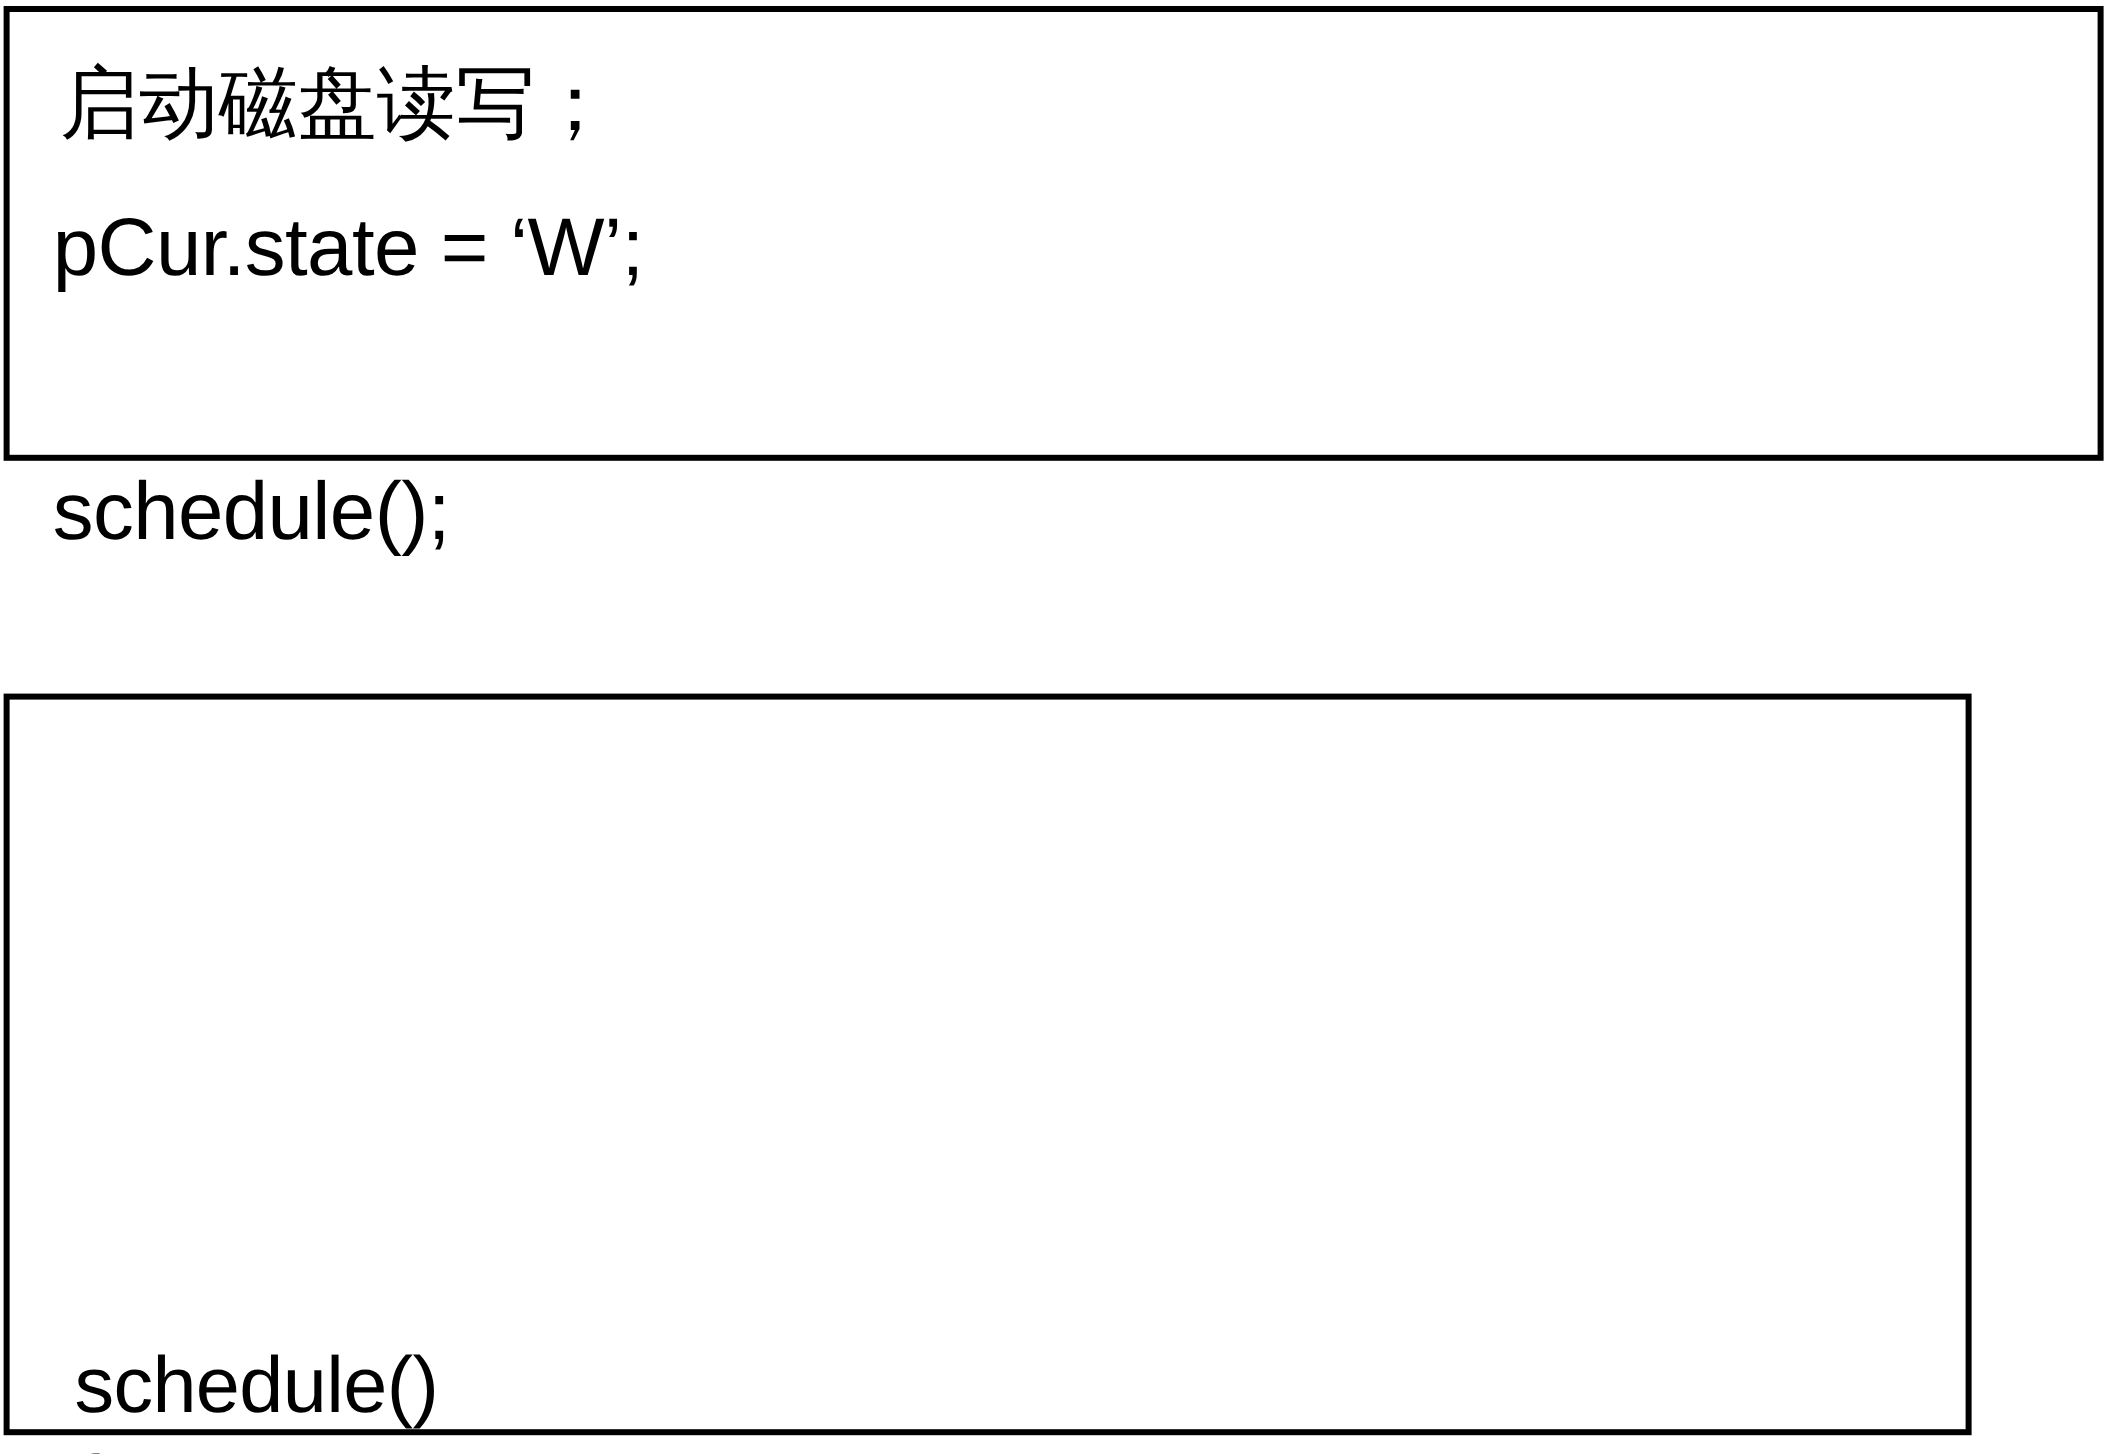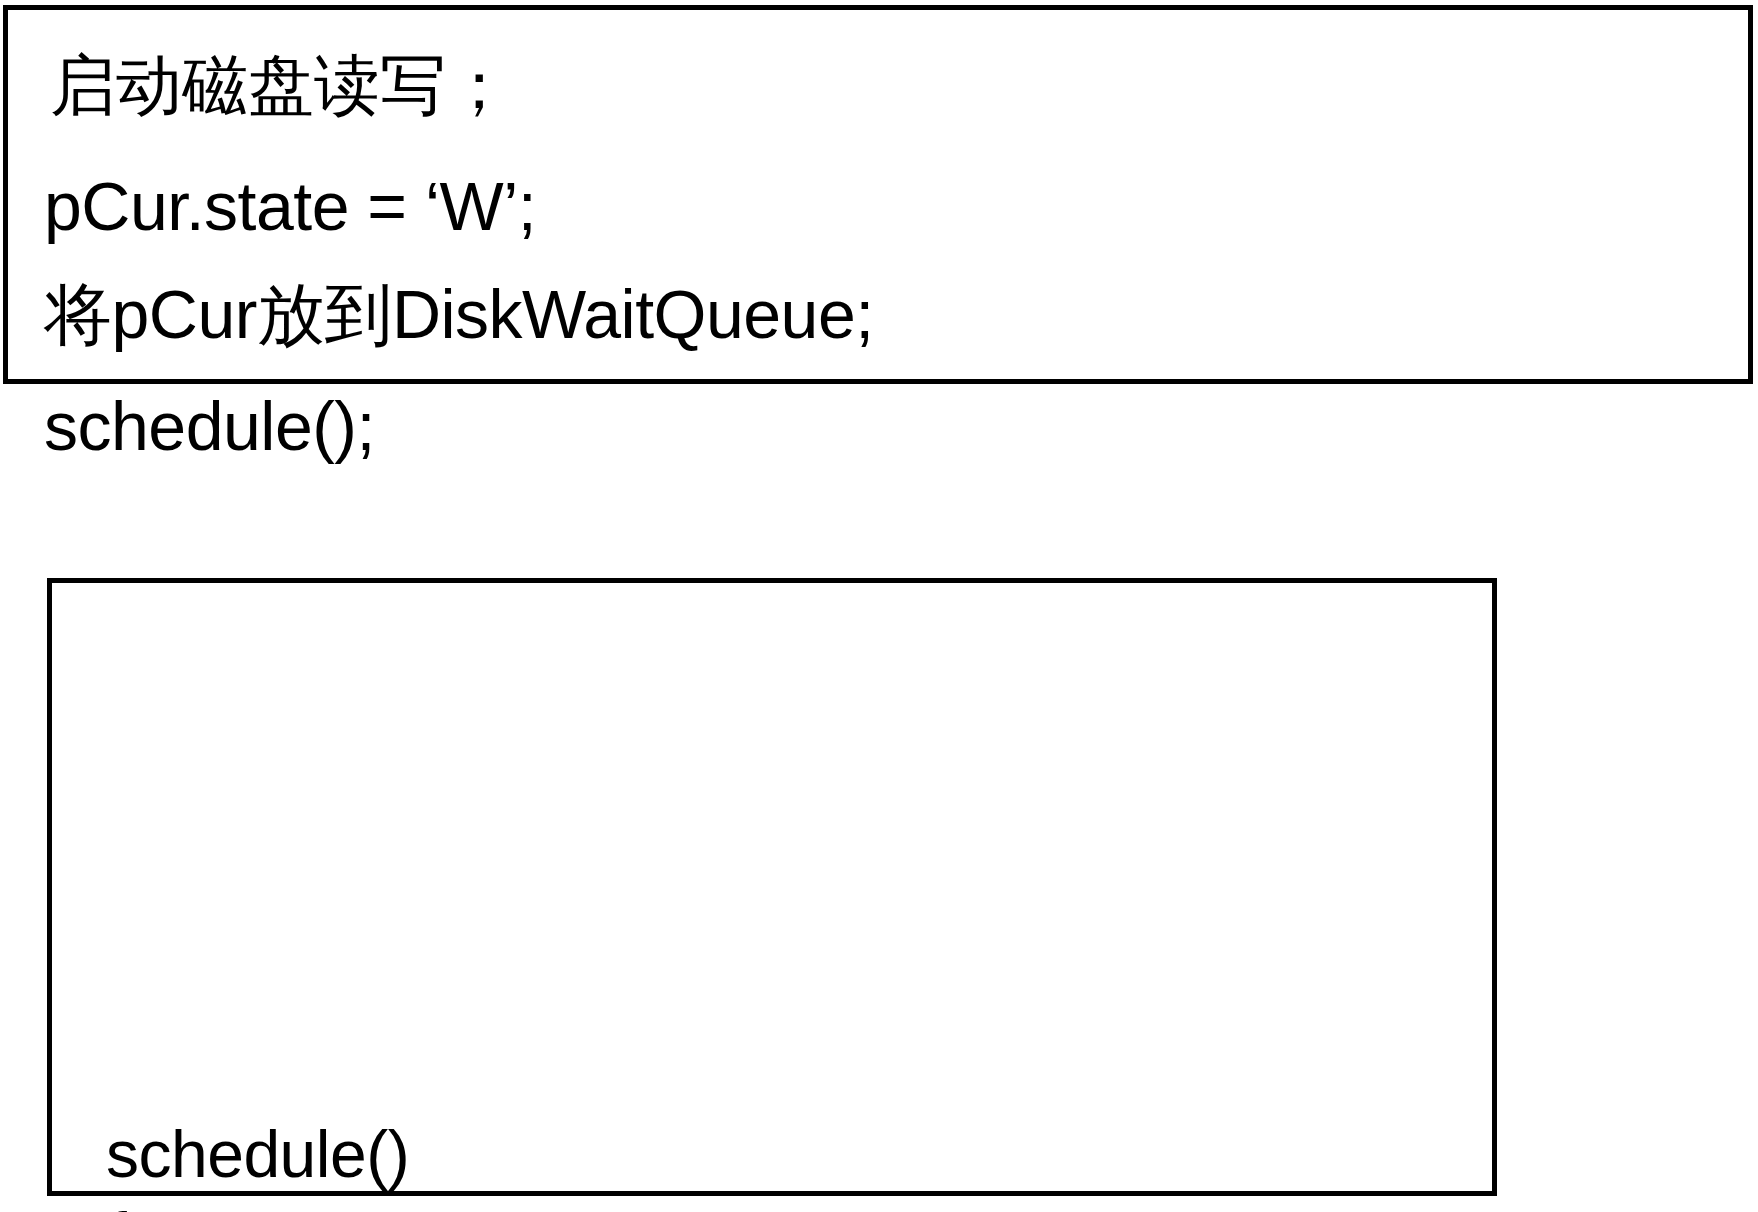--- a/index.html
+++ b/index.html
@@ -32,23 +32,22 @@
   #box-top {
     left: 3px;
     top: 5px;
     width: 1750px;
     height: 379px;
   }
 
   #box-bottom {
     left: 3px;
     top: 578px;
-    width: 1450px;
+    width: 1640px;
     height: 618px;
-    margin-left: 44px;
   }
 
   
   .code-line {
     position: absolute;
     white-space: pre;
     font-family: "Liberation Sans", "DejaVu Sans", sans-serif;
     font-weight: normal;
     color: #000000;
     letter-spacing: -0.5px;
@@ -109,21 +108,20 @@
 <body>
 
 <div class="slide-canvas">
 
   <div class="code-box" id="box-top">
 
     <div class="code-line" id="top-line-0">启动磁盘读写；</div>
 
     <div class="code-line" id="top-line-1">pCur.state = ‘W’;</div>
 
-    <div class="code-line" id="top-line-2">将pCur放到DiskWaitQueue;</div>
 
     <div class="code-line" id="top-line-3">schedule();</div>
 
   </div>
 
   <div class="code-box" id="box-bottom">
 
     <div class="code-line" id="bot-line-0">schedule()</div>
 
     <div class="code-line" id="bot-line-1">{</div>

